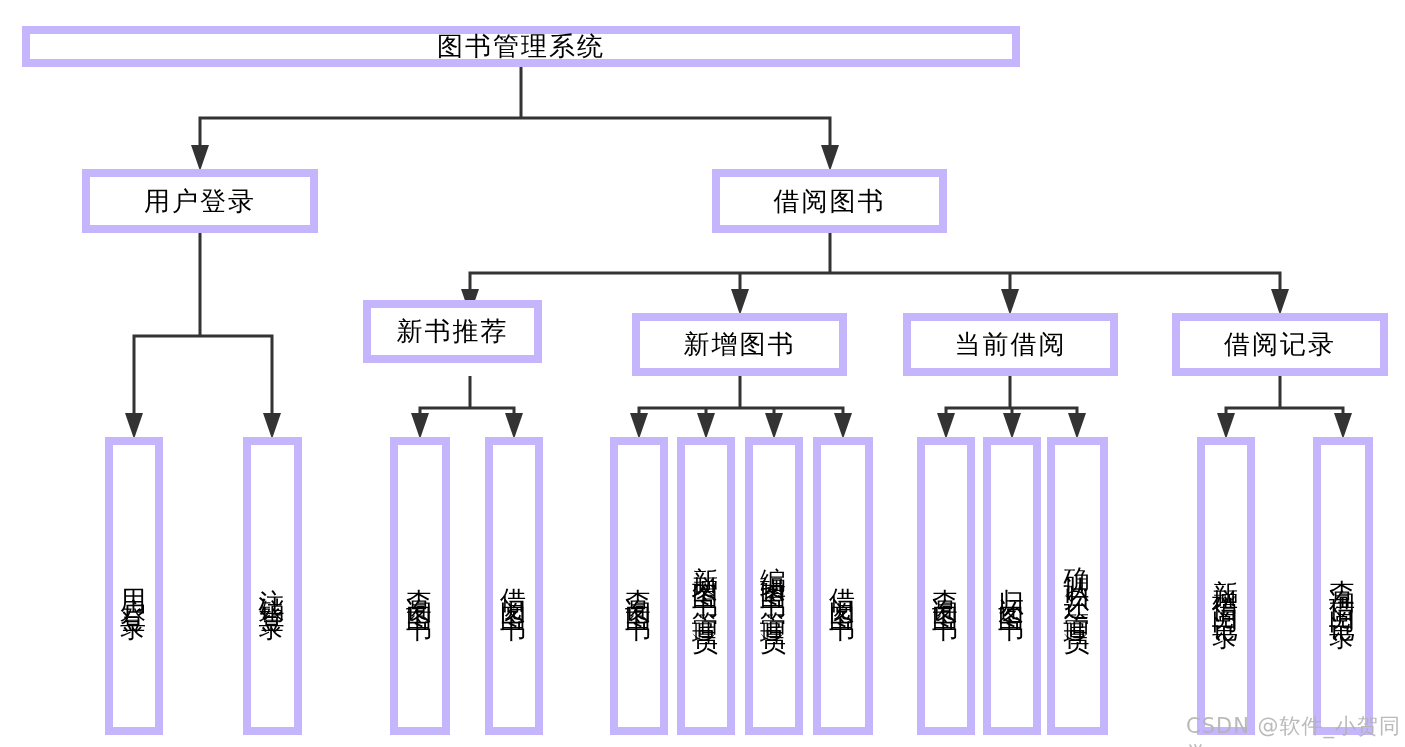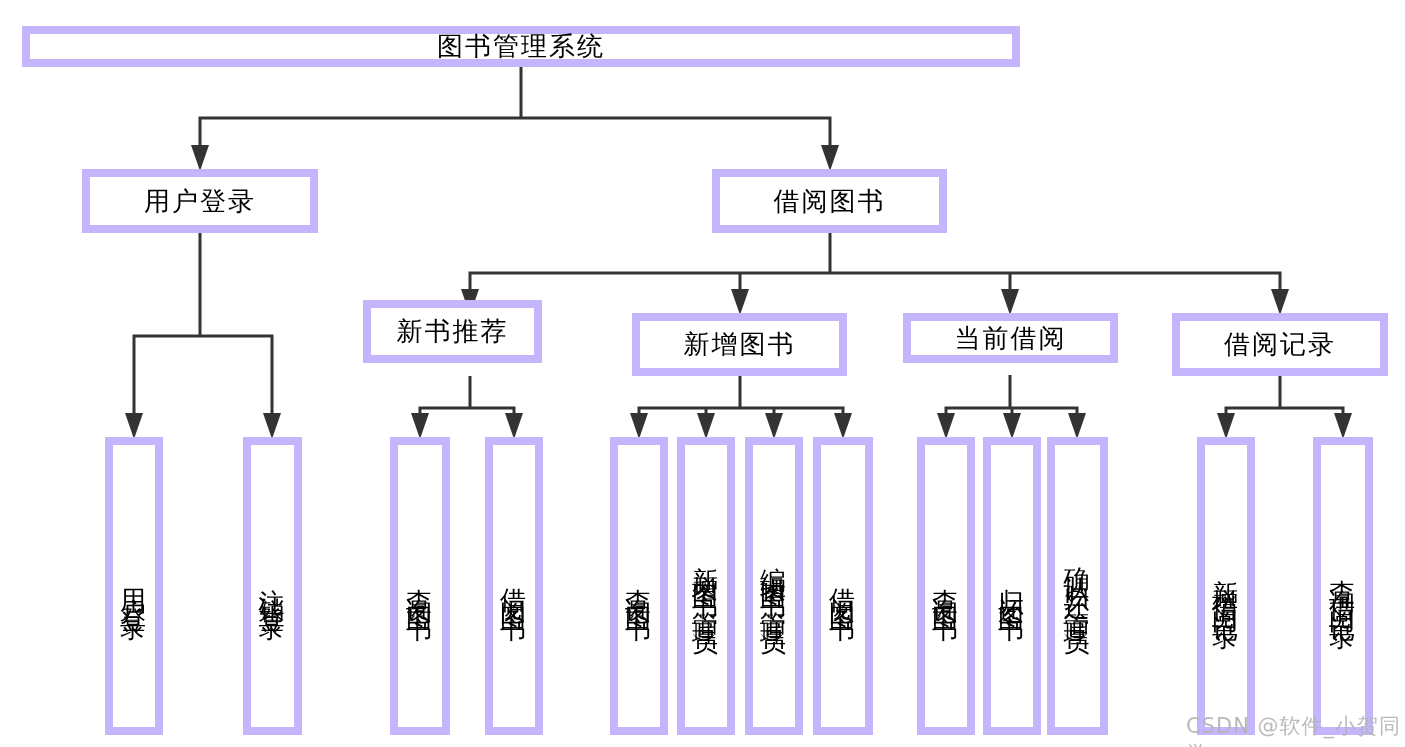--- a/index.html
+++ b/index.html
@@ -82,21 +82,21 @@
     </g>
   </svg>
 
   <div class="node h-node" style="left:22px;top:26px;width:998px;height:41px;">图书管理系统</div>
 
   <div class="node h-node" style="left:82px;top:169px;width:236px;height:64px;">用户登录</div>
   <div class="node h-node" style="left:712px;top:169px;width:235px;height:64px;">借阅图书</div>
 
   <div class="node h-node" style="left:363px;top:300px;width:179px;height:63px;">新书推荐</div>
   <div class="node h-node" style="left:632px;top:313px;width:215px;height:63px;">新增图书</div>
-  <div class="node h-node" style="left:903px;top:313px;width:215px;height:50px;font-family:Liberation Serif, serif;">当前借阅</div>
+  <div class="node h-node" style="left:903px;top:313px;width:215px;height:63px;font-family:Liberation Serif, serif;">当前借阅</div>
   <div class="node h-node" style="left:1172px;top:313px;width:216px;height:63px;">借阅记录</div>
 
   <div class="node v-node" style="left:105px;top:437px;width:58px;height:298px;">用户登录</div>
   <div class="node v-node" style="left:243px;top:437px;width:59px;height:298px;">注销登录</div>
 
   <div class="node v-node" style="left:390px;top:437px;width:60px;height:298px;">查询图书</div>
   <div class="node v-node" style="left:485px;top:437px;width:58px;height:298px;">借阅图书</div>
 
   <div class="node v-node" style="left:610px;top:437px;width:58px;height:298px;">查询图书</div>
   <div class="node v-node" style="left:677px;top:437px;width:58px;height:298px;">新增图书（管理员）</div>

